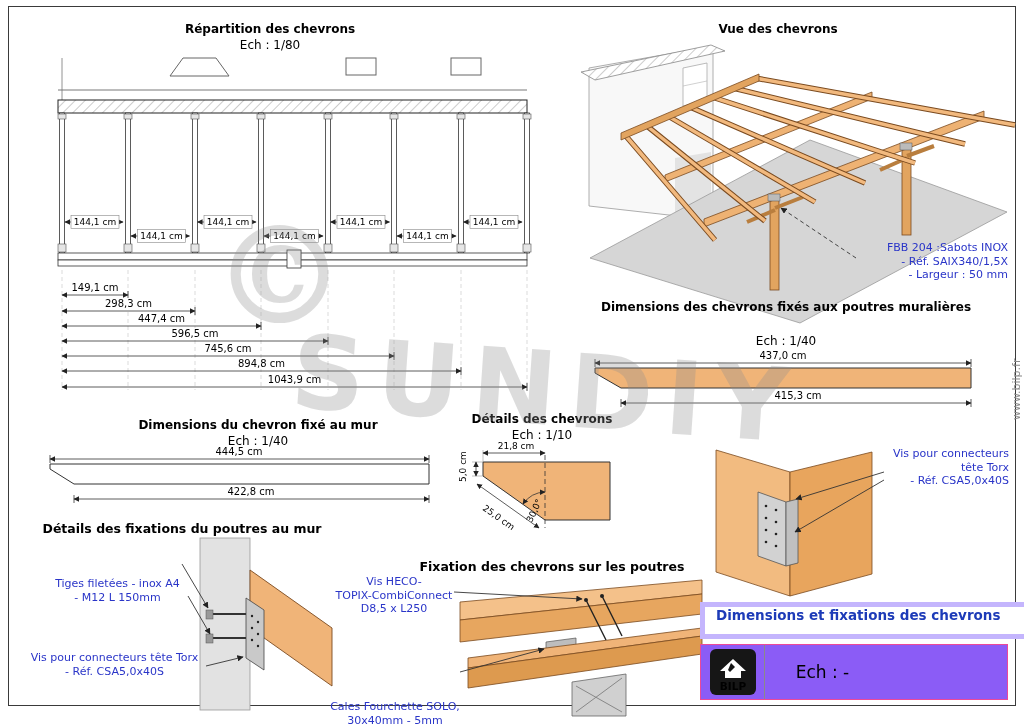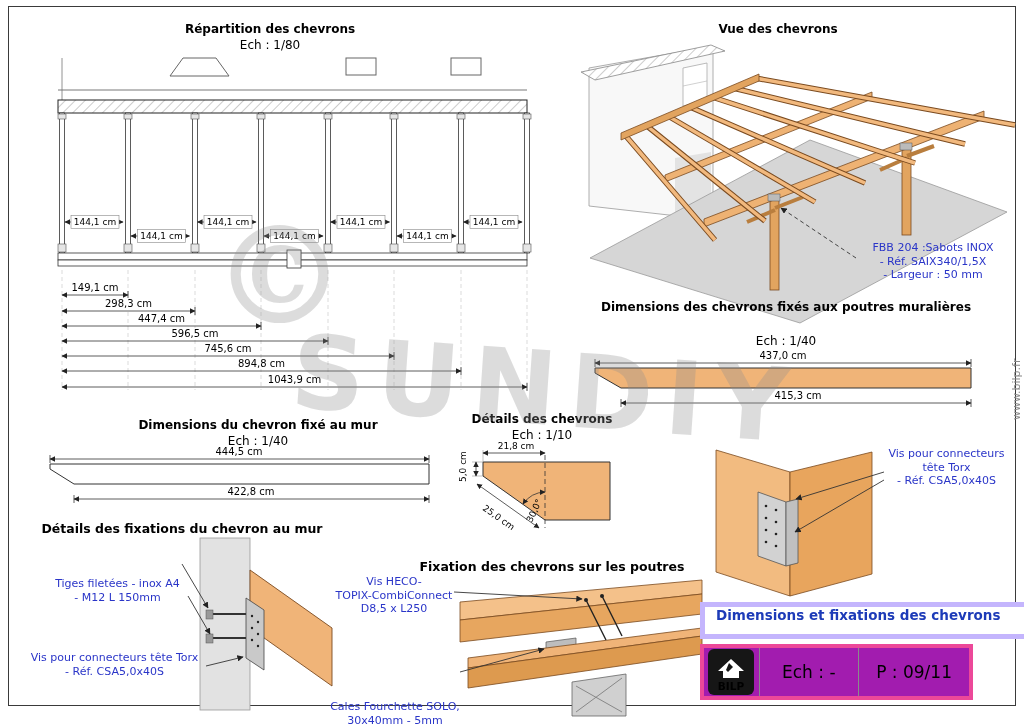--- a/index.html
+++ b/index.html
@@ -3,30 +3,30 @@
 <meta charset="utf-8">
 <style>
   *{box-sizing:border-box;margin:0;padding:0}
   html,body{background:#fff}
   body{font-family:"DejaVu Sans","Liberation Sans",sans-serif;color:#000}
   .sheet{position:relative;width:1024px;height:724px;background:#fff;overflow:hidden}
   .border-frame{position:absolute;left:8px;top:6px;width:1008px;height:700px;border:1px solid #3a3a3a;pointer-events:none}
   .sec-title{position:absolute;font-size:12px;font-weight:bold;text-align:center;white-space:nowrap}
   .sec-scale{position:absolute;font-size:12px;font-weight:normal;text-align:center;white-space:nowrap}
   .note{position:absolute;color:#2a35c8;font-size:11px;line-height:13.5px;text-align:center;white-space:nowrap}
-  .note.leftal{text-align:center}
+  .note.leftal{text-align:right}
   .wm{position:absolute;color:#8f8f8f;opacity:.30;pointer-events:none;z-index:30;font-weight:bold}
   .wm-symbol{left:212px;top:196px;font-size:135px;font-family:"DejaVu Serif","Liberation Serif",serif}
   .wm-brand{left:296px;top:312px;font-size:102px;letter-spacing:12px;transform:rotate(4deg);transform-origin:left top}
   .site-url{position:absolute;left:1010px;top:420px;transform:rotate(-90deg);transform-origin:0 0;font-size:11px;color:#8a8a8a;white-space:nowrap}
   svg.draw{position:absolute;overflow:visible}
   svg text{font-family:"DejaVu Sans","Liberation Sans",sans-serif;fill:#000}
   .tb-title-box{position:absolute;left:700px;top:602px;width:352px;height:37px;border:5px solid #c4b5fd;background:#fff;display:flex;align-items:flex-start;padding-left:11px}
   .tb-title-box span{color:#1d3bb8;font-size:13.5px;font-weight:bold;white-space:nowrap}
-  .tb-row{position:absolute;left:700px;top:644px;width:273px;height:56px;border:4px solid #ec4899;background:#a21caf;display:flex}
+  .tb-row{position:absolute;left:700px;top:644px;width:308px;height:56px;border:1px solid #ec4899;background:#8b5cf6;display:flex}
   .tb-cell{height:100%;display:flex;align-items:center;justify-content:center;border-right:1px solid #8a8a8a}
   .tb-cell:last-child{border-right:none}
   .tb-cell-logo{width:64px}
   .tb-cell-scale{width:115px;font-size:17px}
   .tb-cell-page{width:127px;font-size:17px}
 </style>
 </head>
 <body>
 
 <div class="sheet">
@@ -302,21 +302,21 @@
     <line x1="184" y1="30" x2="96" y2="57" stroke="#333" stroke-width="0.9" marker-end="url(#aE)"></line>
     <line x1="184" y1="38" x2="95" y2="90" stroke="#333" stroke-width="0.9" marker-end="url(#aE)"></line>
   </svg>
 
   <div class="note leftal" style="left:884px;top:447px;width:125px">
     <div>Vis pour connecteurs</div>
     <div>tête Torx</div>
     <div>- Réf. CSA5,0x40S</div>
   </div>
 
-  <div class="sec-title" style="left:32px;top:521px;width:300px;font-size:12.5px">Détails des fixations du chevron au mur</div>
+  <div class="sec-title" style="left:32px;top:521px;width:300px;font-size:12.5px">Détails des fixations du poutres au mur</div>
 
   <svg class="draw" style="left:30px;top:534px" width="305" height="180" viewBox="0 0 305 180">
     <rect x="170" y="4" width="50" height="172" fill="#e2e2e2" stroke="#999" stroke-width="0.8"></rect>
     <polygon points="220,36 302,94 302,152 220,94" fill="#f0b478" stroke="#7a4a1f" stroke-width="0.9"></polygon>
     <polygon points="216,64 234,76 234,136 216,124" fill="#c9c9c9" stroke="#444" stroke-width="0.8"></polygon>
     <g fill="#222">
       <circle cx="222" cy="82" r="1.2"></circle>
         <circle cx="228" cy="88" r="1.2"></circle>
       <circle cx="222" cy="94" r="1.2"></circle>
         <circle cx="228" cy="100" r="1.2"></circle>
@@ -376,16 +376,15 @@
   <div class="tb-row">
     <div class="tb-cell tb-cell-logo">
       <svg width="46" height="46" viewBox="0 0 46 46" style="position:static">
         <rect x="0" y="0" width="46" height="46" rx="6" fill="#161616"></rect>
         <polygon points="10,22 23,10 36,22 31,22 31,29 15,29 15,22" fill="#fff"></polygon>
         <polygon points="21,14 25,18 20,23 18,21" fill="#161616"></polygon>
         <text x="23" y="41" text-anchor="middle" font-size="10.5" font-weight="bold" fill="#fff">BILP</text>
       </svg>
     </div>
     <div class="tb-cell tb-cell-scale">Ech : -</div>
-    <div class="tb-cell tb-cell-page">P : 09/11</div>
   </div>
 
 </div>
 
 </body></html>

